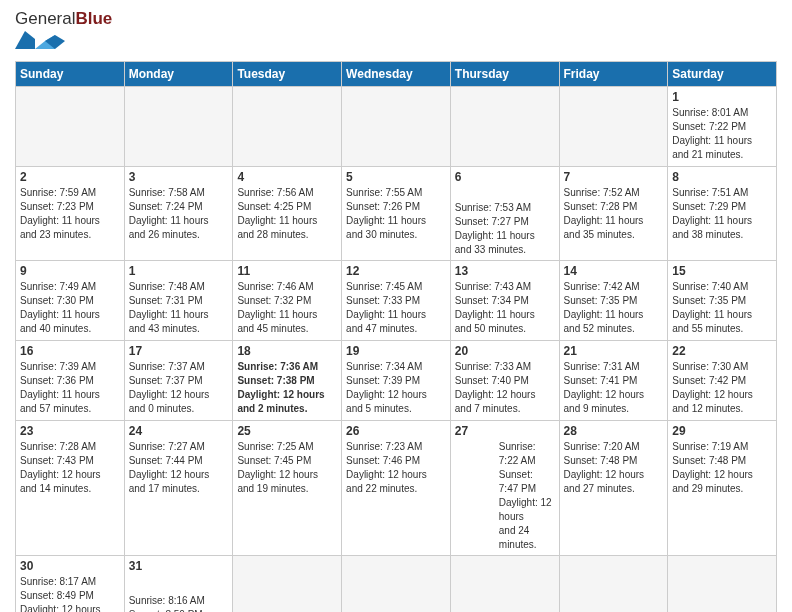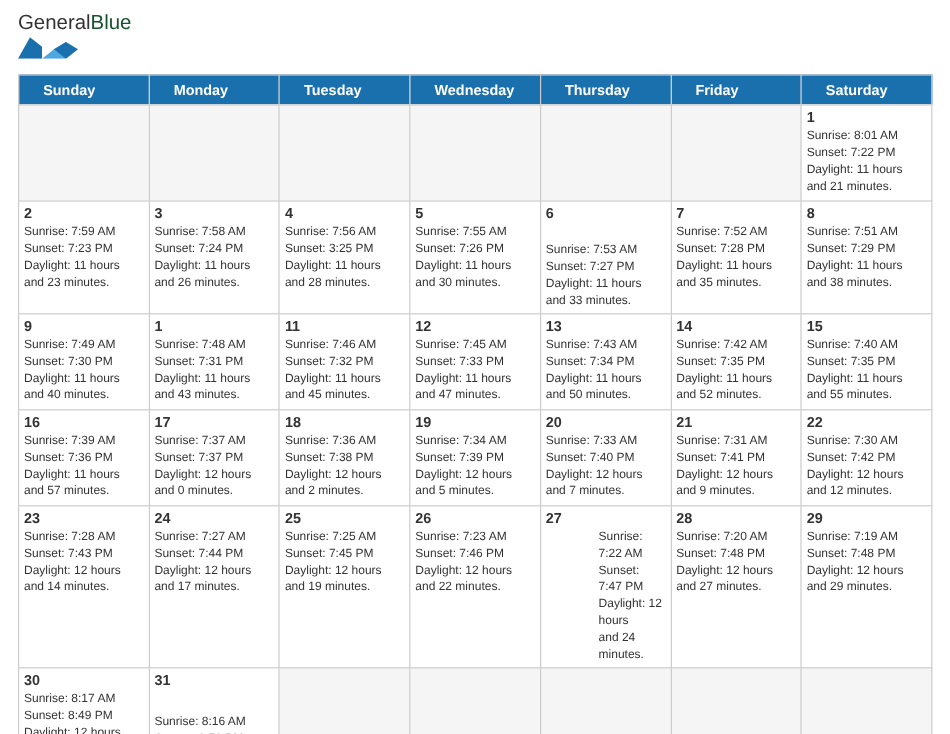--- a/index.html
+++ b/index.html
@@ -15,21 +15,21 @@
     .month-year { font-size: 32px; color: #333; font-weight: normal; }
     .location { font-size: 14px; color: #555; }
 
     .calendar { width: 100%; border-collapse: collapse; table-layout: fixed; }
 
     .calendar thead tr th {
       background: #1a6fad;
       color: #fff;
       font-size: 12px;
       font-weight: bold;
-      padding: 5px 20px;
+      padding: 5px 4px;
       border: 1px solid #ccc;
       text-align: left;
     }
 
     .calendar tbody tr td {
       border: 1px solid #ccc;
       vertical-align: top;
       padding: 3px 4px;
       font-size: 9.5px;
       color: #333;
@@ -44,21 +44,21 @@
     .day-info { font-size: 10px; line-height: 1.4; color: #333; }
   </style>
 </head>
 <body>
 
 <div class="page">
   <div class="header">
     <div class="logo">
       <div>
         <div style="font-size:17px; color:#333; line-height:1.1;">
-          <span>General</span><span style="color:#14532d; font-weight:normal;">Blue</span>
+          <span>General</span><span style="color:#7f1d1d; font-weight:bold;">Blue</span>
         </div>
         <div style="margin-top:2px;">
           <svg width="55" height="18" viewBox="0 0 55 18">
             <polygon points="0,18 20,18 20,8 10,0" fill="#1a6fad"></polygon>
             <polygon points="20,18 40,18 40,4 30,10" fill="#4da8e0"></polygon>
             <polygon points="30,10 40,4 50,10 40,18" fill="#1a6fad"></polygon>
           </svg>
         </div>
       </div>
     </div>
@@ -107,21 +107,21 @@
           <td>
             <div class="day-num">3</div>
             <div class="day-info" style="white-space: pre-line;">Sunrise: 7:58 AM
 Sunset: 7:24 PM
 Daylight: 11 hours
 and 26 minutes.</div>
           </td>
           <td>
             <div class="day-num">4</div>
             <div class="day-info" style="white-space: pre-line;">Sunrise: 7:56 AM
-Sunset: 3:25 PM
+Sunset: 4:25 PM
 Daylight: 11 hours
 and 28 minutes.</div>
           </td>
           <td>
             <div class="day-num">5</div>
             <div class="day-info" style="white-space: pre-line;">Sunrise: 7:55 AM
 Sunset: 7:26 PM
 Daylight: 11 hours
 and 30 minutes.</div>
           </td>
@@ -208,21 +208,21 @@
           </td>
           <td>
             <div class="day-num">17</div>
             <div class="day-info" style="white-space: pre-line;">Sunrise: 7:37 AM
 Sunset: 7:37 PM
 Daylight: 12 hours
 and 0 minutes.</div>
           </td>
           <td>
             <div class="day-num">18</div>
-            <div class="day-info" style="white-space: pre-line;">Sunrise: 7:36 AM
+            <div class="day-info" style="white-space: pre-line; font-weight: bold;">Sunrise: 7:36 AM
 Sunset: 7:38 PM
 Daylight: 12 hours
 and 2 minutes.</div>
           </td>
           <td>
             <div class="day-num">19</div>
             <div class="day-info" style="white-space: pre-line;">Sunrise: 7:34 AM
 Sunset: 7:39 PM
 Daylight: 12 hours
 and 5 minutes.</div>

